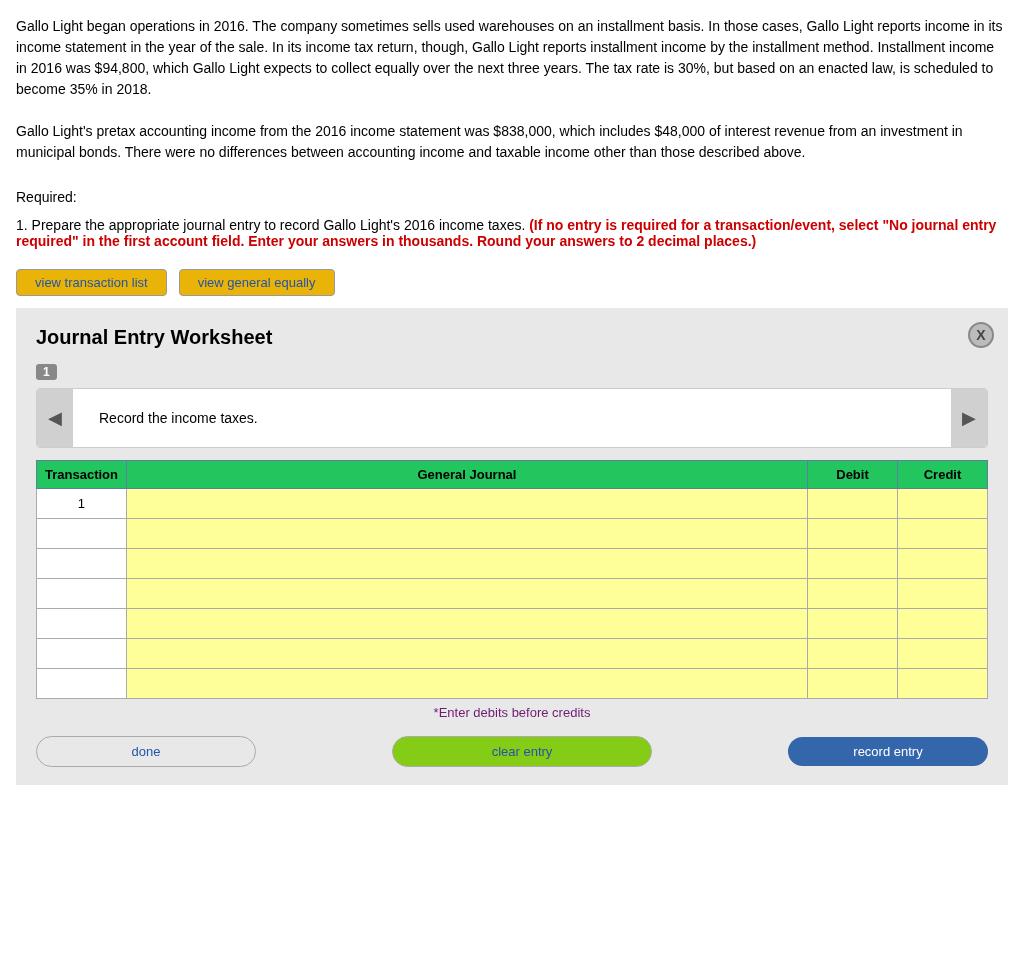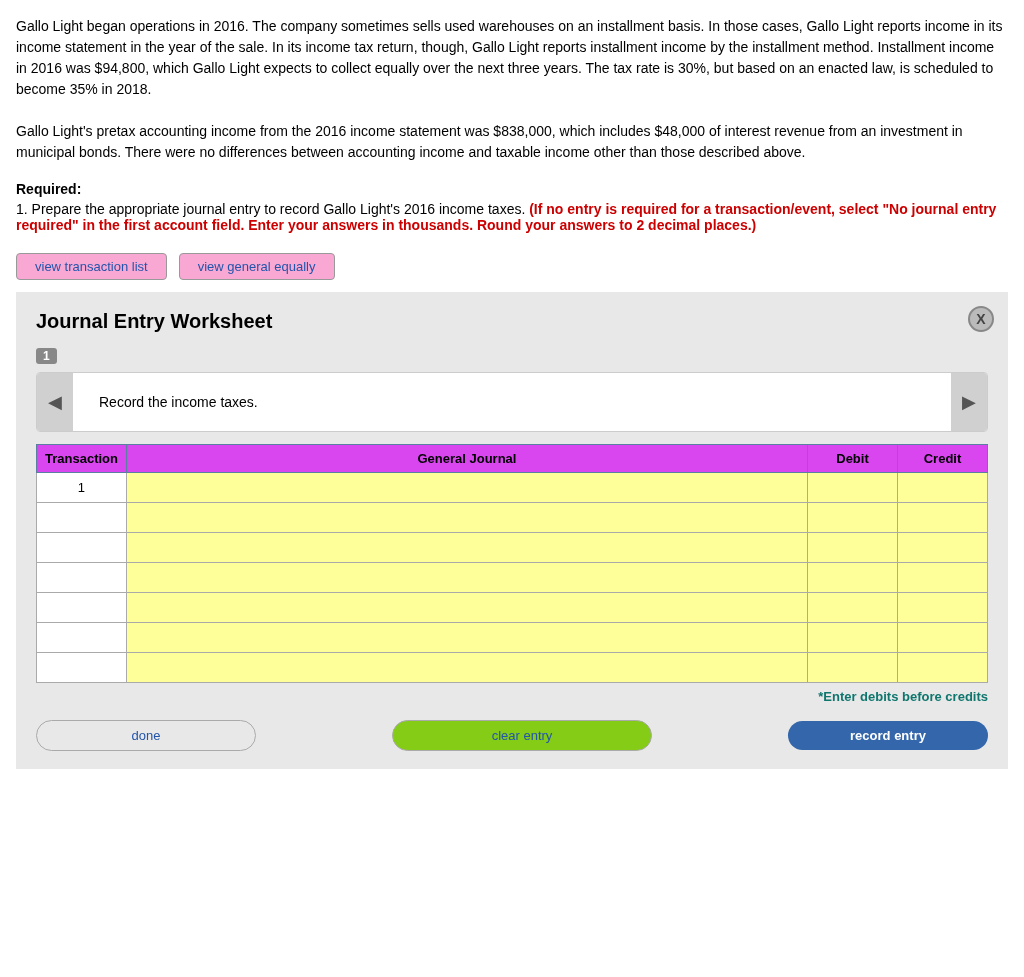--- a/index.html
+++ b/index.html
@@ -7,41 +7,41 @@
       font-family: Arial, sans-serif;
       font-size: 14px;
       background: #fff;
       color: #000;
       padding: 16px;
       width: 1024px;
       min-height: 977px;
     }
     .problem-text {
       line-height: 1.5;
-      margin-bottom: 18px;
+      margin-bottom: 26px;
     }
     .required-label {
-      font-weight: bold;
-      margin-bottom: 4px;
+      font-weight: normal;
+      margin-bottom: 12px;
     }
     .instruction-red {
       color: #cc0000;
       font-weight: bold;
     }
     .instruction-item {
       margin-bottom: 20px;
     }
     .buttons-row {
       display: flex;
       gap: 12px;
       margin: 18px 0 12px 0;
     }
     .outline-btn {
       border: 1px solid #999;
-      background: #f9a8d4;
+      background: #eab308;
       border-radius: 4px;
       padding: 5px 18px;
       color: #2255aa;
       font-size: 13px;
       cursor: pointer;
     }
 
     
     .worksheet-card {
       background: #e8e8e8;
@@ -113,21 +113,21 @@
     }
 
     
     .journal-table {
       width: 100%;
       border-collapse: collapse;
       margin-top: 12px;
       background: #fff;
     }
     .journal-table th {
-      background: #d946ef;
+      background: #22c55e;
       color: #000;
       font-weight: bold;
       text-align: center;
       padding: 6px 8px;
       border: 1px solid #5a7fa0;
       font-size: 13px;
     }
     .journal-table td {
       border: 1px solid #aaa;
       padding: 0;
@@ -162,25 +162,24 @@
       width: 100%;
       height: 100%;
       border: none;
       background: transparent;
       outline: none;
       padding: 0 4px;
       font-size: 13px;
     }
 
     .enter-note {
-      text-align: right;
+      text-align: center;
       font-size: 13px;
       margin-top: 6px;
-      color: #0f766e;
-      font-weight: bold;
+      color: #701a75;
     }
 
     
     .bottom-btns {
       display: flex;
       gap: 0;
       margin-top: 16px;
       justify-content: space-between;
       align-items: center;
     }
@@ -209,21 +208,21 @@
     .record-btn {
       border: none;
       background: #3366aa;
       border-radius: 20px;
       padding: 7px 30px;
       color: #fff;
       font-size: 13px;
       cursor: pointer;
       flex: 1;
       max-width: 200px;
-      font-weight: bold;
+      font-weight: normal;
     }
   </style>
 </head>
 <body>
 
 <div class="problem-text">
   <p>Gallo Light began operations in 2016. The company sometimes sells used warehouses on an installment basis. In those cases, Gallo Light reports income in its income statement in the year of the sale. In its income tax return, though, Gallo Light reports installment income by the installment method. Installment income in 2016 was $94,800, which Gallo Light expects to collect equally over the next three years. The tax rate is 30%, but based on an enacted law, is scheduled to become 35% in 2018.</p>
   <br>
   <p>Gallo Light's pretax accounting income from the 2016 income statement was $838,000, which includes $48,000 of interest revenue from an investment in municipal bonds. There were no differences between accounting income and taxable income other than those described above.</p>
 </div>

